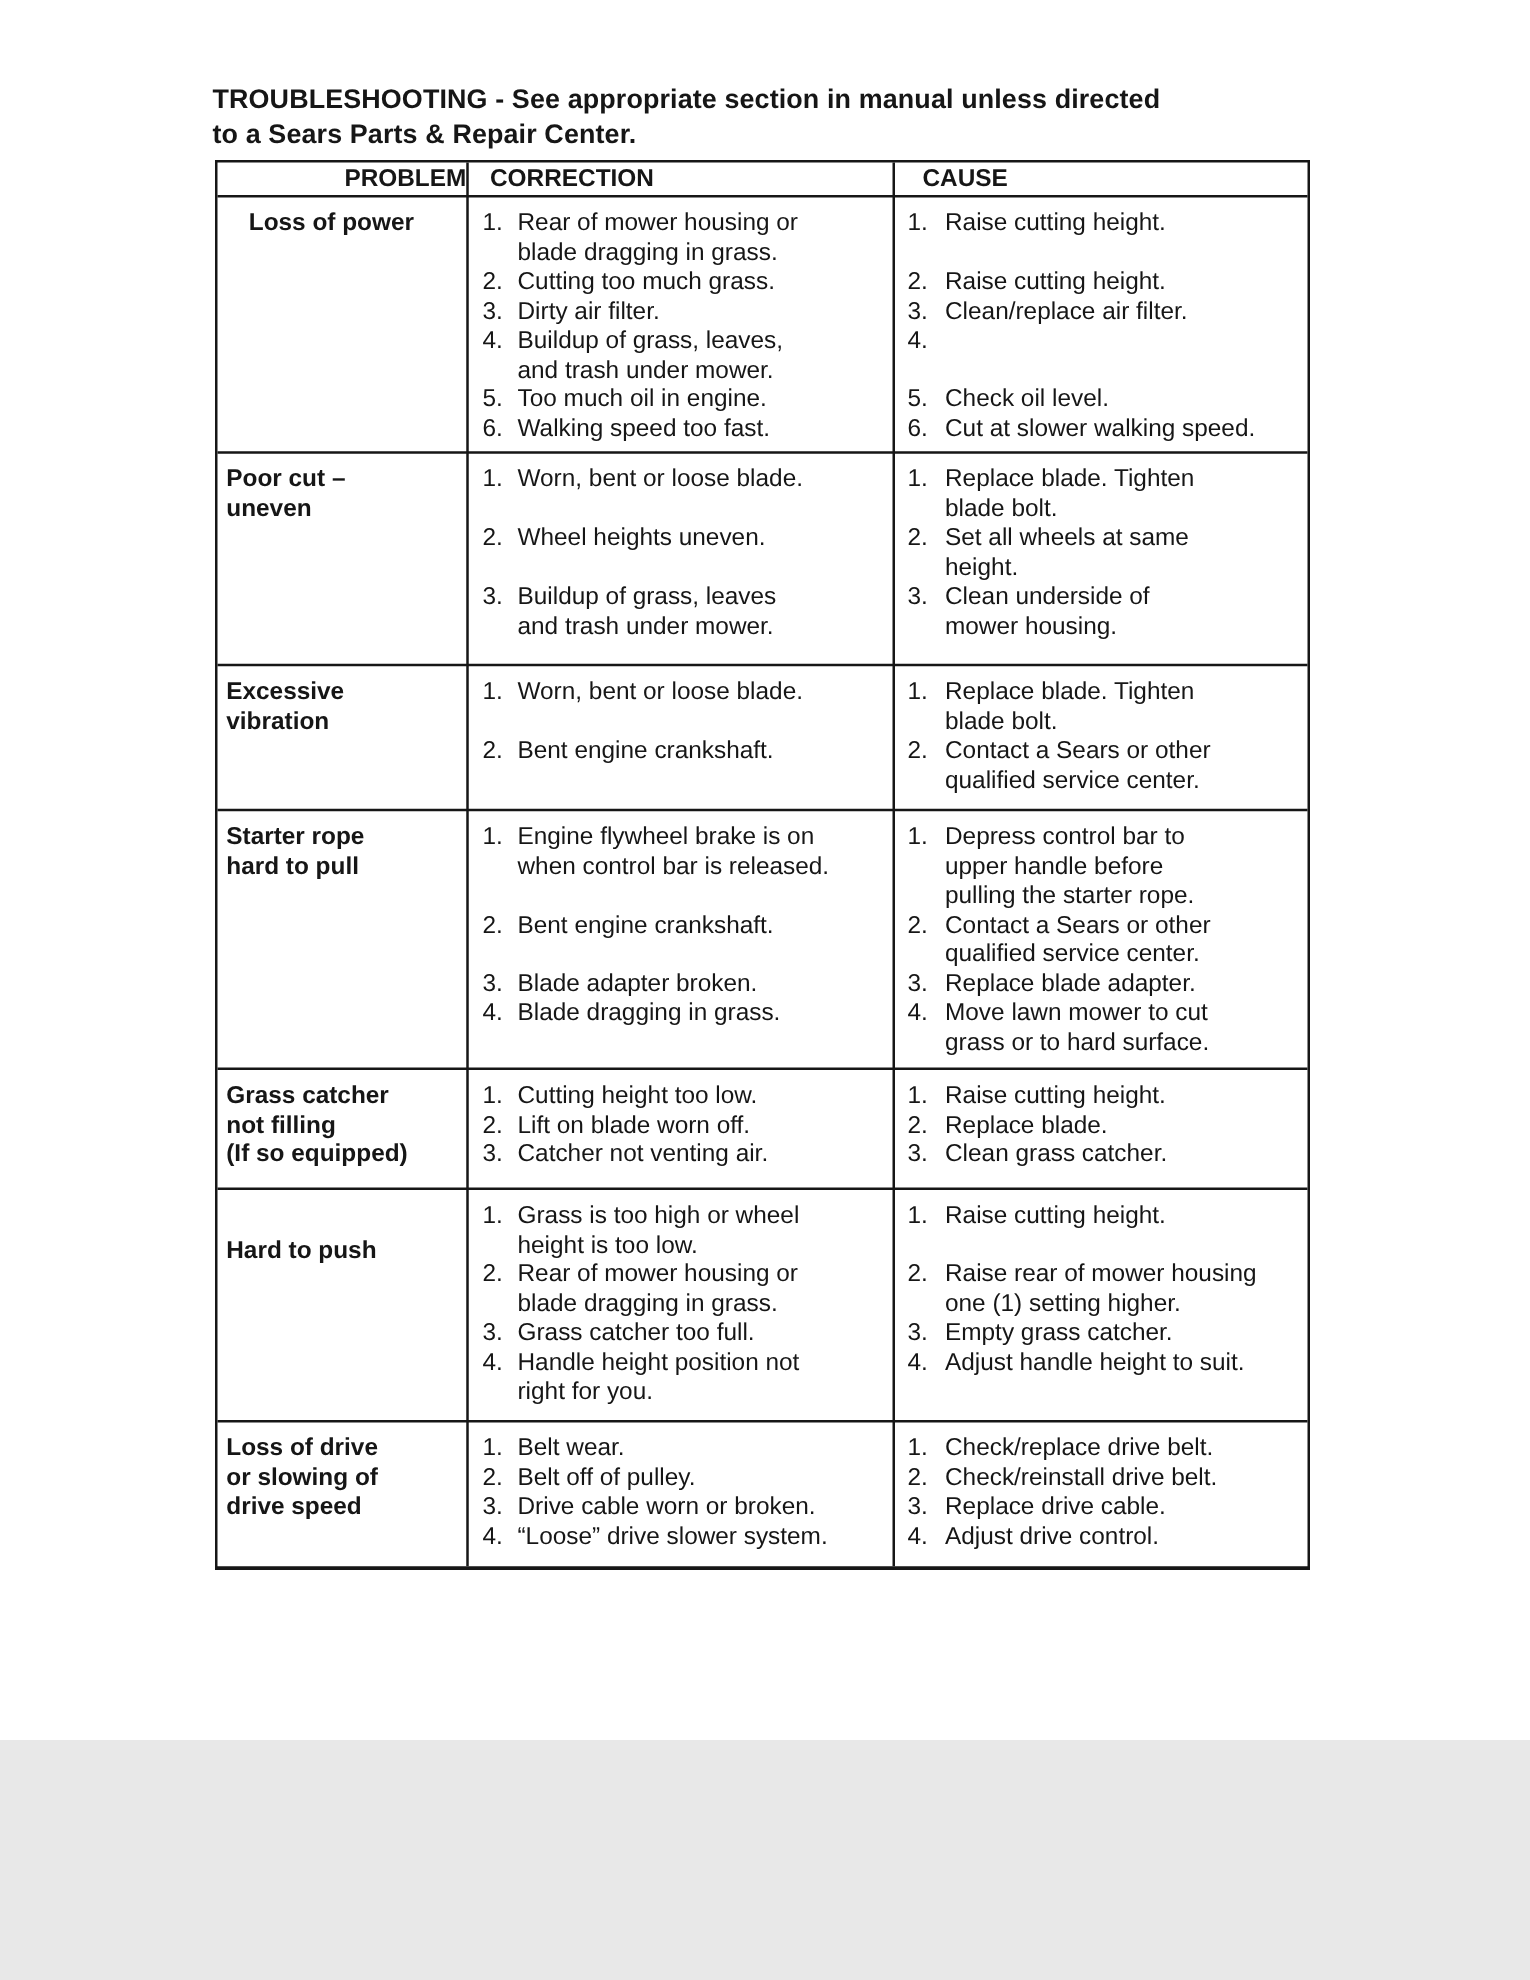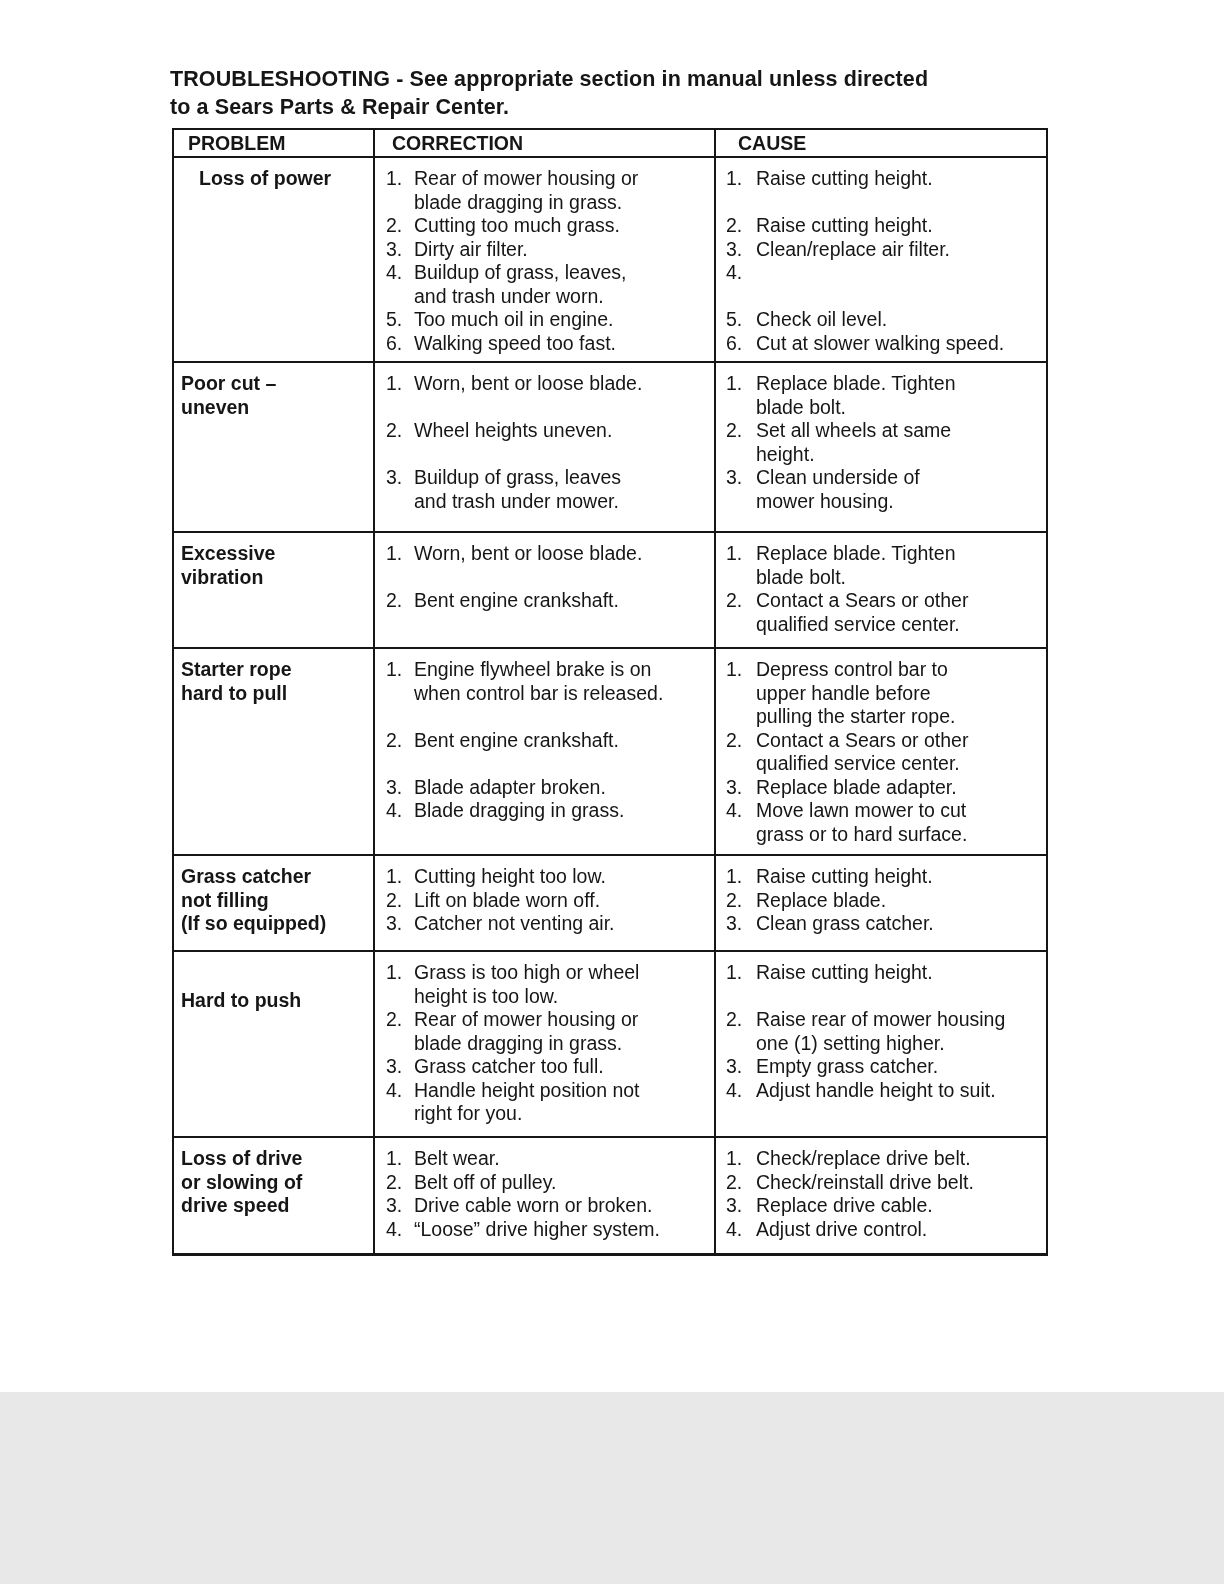--- a/index.html
+++ b/index.html
@@ -46,21 +46,21 @@
   .thead {
     display: grid;
     grid-template-columns: 199px 341px 332px;
     min-height: 28px;
     border-bottom: 2px solid #161616;
     font-weight: bold;
     font-size: 19.5px;
     align-items: center;
   }
   .hcell { padding-top: 1px; }
-  .hcell.h1 { padding-left: 14px; }
+  .hcell.h1 { padding-left: 14px; text-align: right; }
   .hcell.h2 { padding-left: 24px; }
   .hcell.h3 { padding-left: 19px; }
 
   .trow {
     display: grid;
     grid-template-columns: 199px 341px 332px;
     align-content: start;
     border-bottom: 2px solid #161616;
     padding-top: 9px;
     padding-bottom: 6px;
@@ -144,21 +144,21 @@
             <span class="num">3.</span>
             <span class="txt">Dirty air filter.</span>
           </div>
           <div class="item corr" style="grid-row: 3;">
             <span class="num">3.</span>
             <span class="txt">Clean/replace air filter.</span>
           </div>
           <div class="item cause" style="grid-row: 4;">
             <span class="num">4.</span>
             <span class="txt">Buildup of grass, leaves,
-and trash under worn.</span>
+and trash under mower.</span>
           </div>
           <div class="item corr" style="grid-row: 4;">
             <span class="num">4.</span>
           </div>
           <div class="item cause" style="grid-row: 5;">
             <span class="num">5.</span>
             <span class="txt">Too much oil in engine.</span>
           </div>
           <div class="item corr" style="grid-row: 5;">
             <span class="num">5.</span>
@@ -359,21 +359,21 @@
           <div class="item cause" style="grid-row: 3;">
             <span class="num">3.</span>
             <span class="txt">Drive cable worn or broken.</span>
           </div>
           <div class="item corr" style="grid-row: 3;">
             <span class="num">3.</span>
             <span class="txt">Replace drive cable.</span>
           </div>
           <div class="item cause" style="grid-row: 4;">
             <span class="num">4.</span>
-            <span class="txt">“Loose” drive higher system.</span>
+            <span class="txt">“Loose” drive slower system.</span>
           </div>
           <div class="item corr" style="grid-row: 4;">
             <span class="num">4.</span>
             <span class="txt">Adjust drive control.</span>
           </div>
         </div>
       </div>
   </div>
 
   <div class="pageno">20</div>

